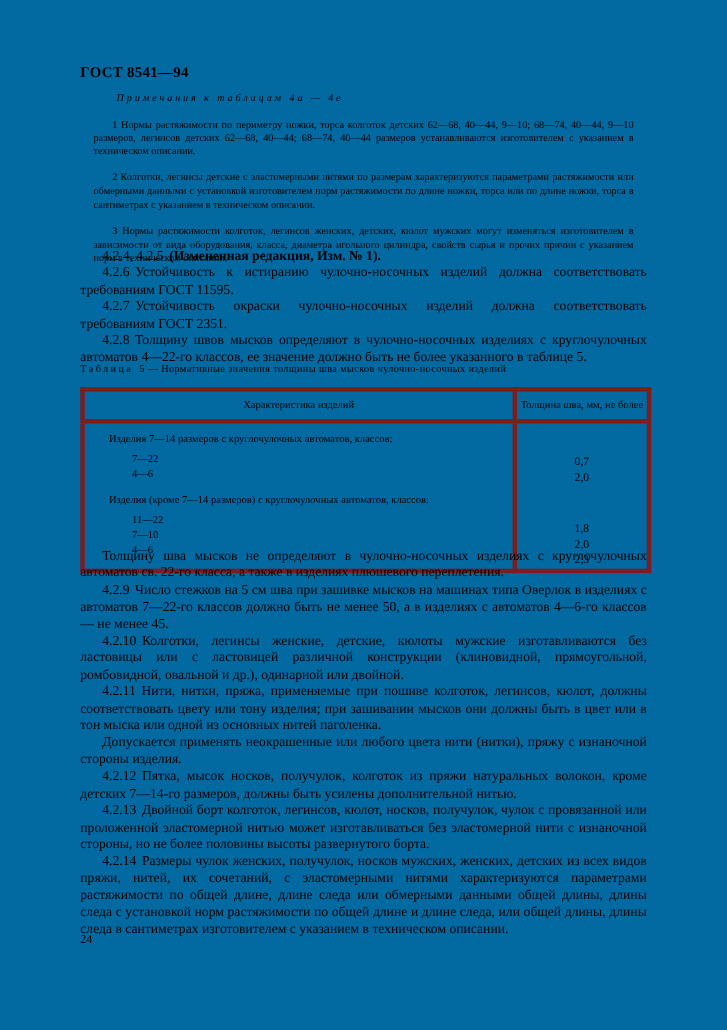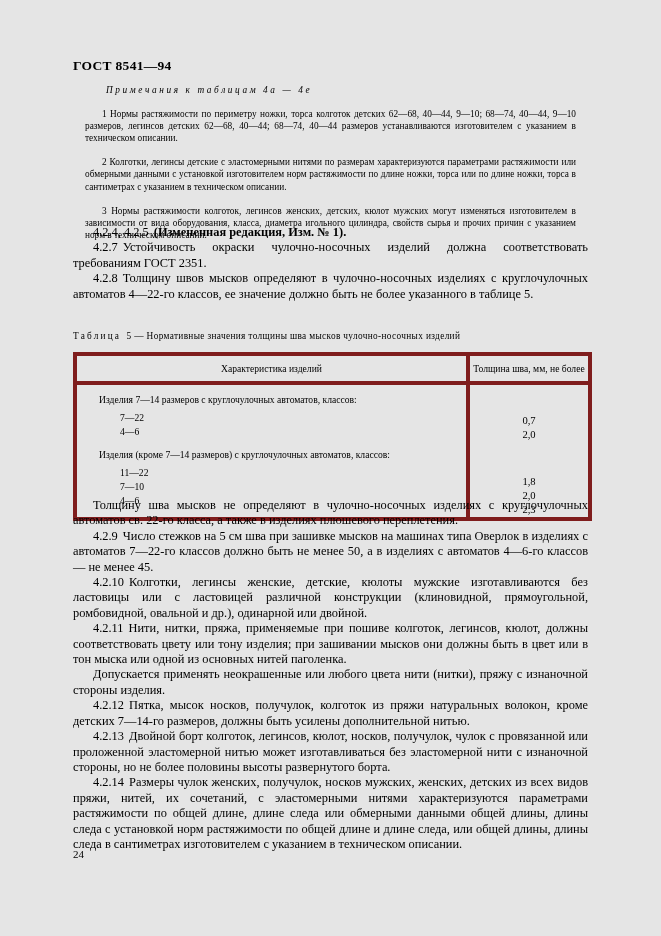--- a/index.html
+++ b/index.html
@@ -8,21 +8,21 @@
     background: #ffffff;
   }
   body {
     font-family: "Liberation Serif", "DejaVu Serif", serif;
     color: #000000;
   }
   #page {
     position: relative;
     width: 661px;
     height: 936px;
-    background: #e5e5e5;
+    background: #0369a1;
     overflow: hidden;
     box-sizing: border-box;
   }
 
   
   .runhead {
     font-family: "Liberation Serif", "DejaVu Serif", serif;
     font-weight: bold;
     font-size: 13.5px;
     letter-spacing: 0.3px;
@@ -142,20 +142,21 @@
 
   <div class="notes">
     <p class="notes-title">Примечания к таблицам 4а — 4е</p>
     <p class="note-p">1  Нормы растяжимости по периметру ножки, торса колготок детских 62—68, 40—44, 9—10; 68—74, 40—44, 9—10 размеров, легинсов детских 62—68, 40—44; 68—74, 40—44 размеров устанавливаются изготовителем с указанием в техническом описании.</p>
     <p class="note-p">2  Колготки, легинсы детские с эластомерными нитями по размерам характеризуются параметрами растяжимости или обмерными данными с установкой изготовителем норм растяжимости по длине ножки, торса или по длине ножки, торса в сантиметрах с указанием в техническом описании.</p>
     <p class="note-p">3  Нормы растяжимости колготок, легинсов женских, детских, кюлот мужских могут изменяться изготовителем в зависимости от вида оборудования, класса, диаметра игольного цилиндра, свойств сырья и прочих причин с указанием норм в техническом описании.</p>
   </div>
 
   <div class="body-block" style="top:225px;">
     <p class="para"><span class="num">4.2.4, 4.2.5</span><span class="sp"></span><b class="rev">(Измененная редакция, Изм. № 1).</b></p>
+    <p class="para"><span class="num">4.2.6</span><span class="sp"></span><span>Устойчивость к истиранию чулочно-носочных изделий должна соответствовать требованиям ГОСТ 11595.</span></p>
     <p class="para"><span class="num">4.2.7</span><span class="sp"></span><span>Устойчивость окраски чулочно-носочных изделий должна соответствовать требованиям ГОСТ 2351.</span></p>
     <p class="para"><span class="num">4.2.8</span><span class="sp"></span><span>Толщину швов мысков определяют в чулочно-носочных изделиях с круглочулочных автоматов 4—22-го классов, ее значение должно быть не более указанного в таблице 5.</span></p>
   </div>
 
   <div class="tbl-caption">
     <span class="tw">Таблица</span>&nbsp;&nbsp;<span>5</span>&nbsp;<span>— Нормативные значения толщины шва мысков чулочно-носочных изделий</span>
   </div>
 
   <table class="tbl">
     <colgroup>

